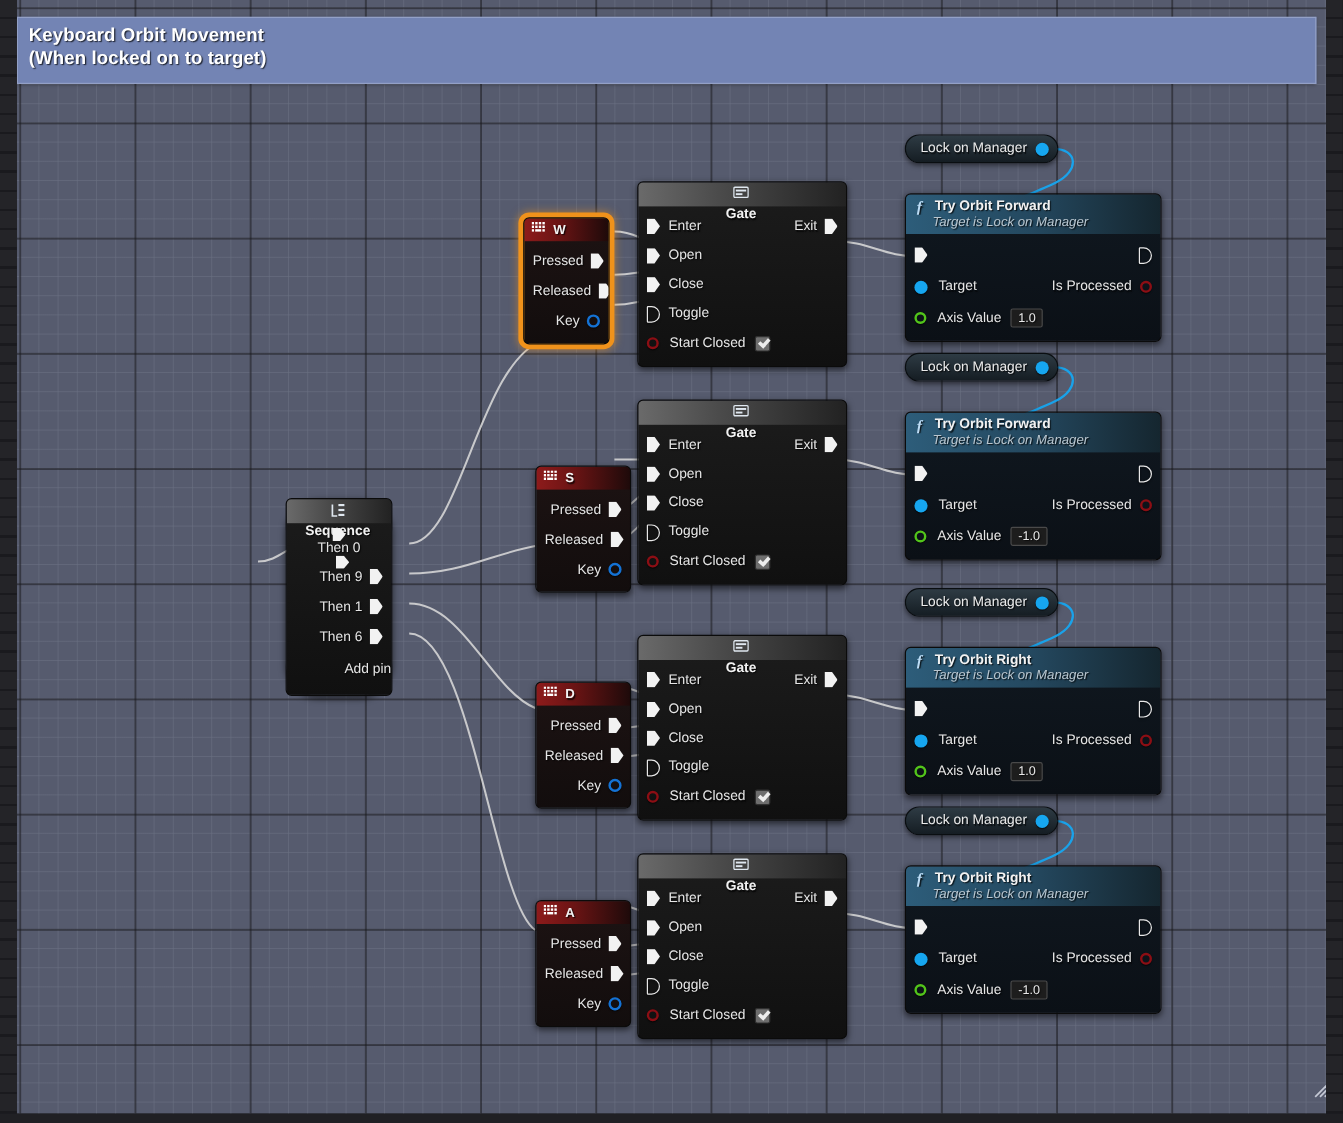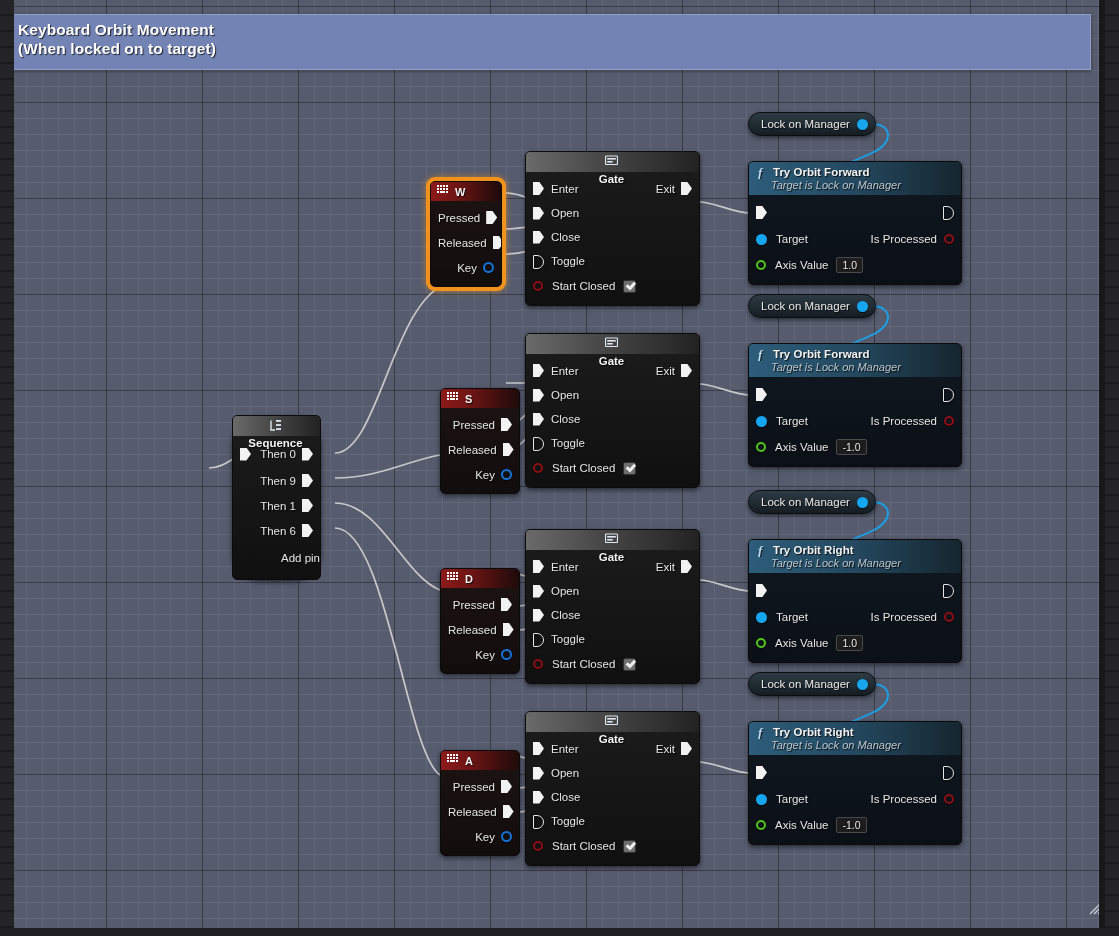--- a/index.html
+++ b/index.html
@@ -8,21 +8,21 @@
     width:1119px; height:936px; overflow:hidden;
     font-family:"Liberation Sans", sans-serif;
     -webkit-font-smoothing:antialiased;
   }
 
   
   #root{ position:relative; width:1119px; height:936px; background:#181818; }
 
   
   .graph{
-    position:absolute; left:8px; top:0; width:1091px; height:928px;
+    position:absolute; left:14px; top:0; width:1091px; height:928px;
     overflow:hidden;
     background-color:#565b6e;
     background-image:
       linear-gradient(to right, rgba(24,24,28,.55) 0 1.5px, transparent 1.5px),
       linear-gradient(to bottom, rgba(24,24,28,.55) 0 1.5px, transparent 1.5px),
       linear-gradient(to right, rgba(108,114,132,.55) 0 1px, transparent 1px),
       linear-gradient(to bottom, rgba(108,114,132,.55) 0 1px, transparent 1px);
     background-size:
       96px 96px,
       96px 96px,
@@ -209,21 +209,21 @@
             <svg width="13" height="13" viewBox="0 0 13 13">
               <path d="M2 1.5 v9.5 h4" stroke="#dfe7ef" stroke-width="1.4" fill="none"></path>
               <rect x="7" y="1" width="5" height="1.8" fill="#dfe7ef"></rect>
               <rect x="7" y="5.1" width="5" height="1.8" fill="#dfe7ef"></rect>
               <rect x="7" y="9.2" width="5" height="1.8" fill="#dfe7ef"></rect>
             </svg>
           </span>
           <span>Sequence</span>
         </div>
         <div class="rows">
-          <div class="row" style="height:28px;">
+          <div class="row" style="height:28px;flex-direction:column;">
             <span class="exec"></span>
             <span class="spacer"></span>
             <span class="lbl">Then 0</span>
             <span class="exec" style="margin-left:6px;"></span>
           </div>
           <div class="row" style="height:25px;">
             <span class="spacer"></span>
             <span class="lbl">Then 9</span>
             <span class="exec" style="margin-left:6px;"></span>
           </div>

